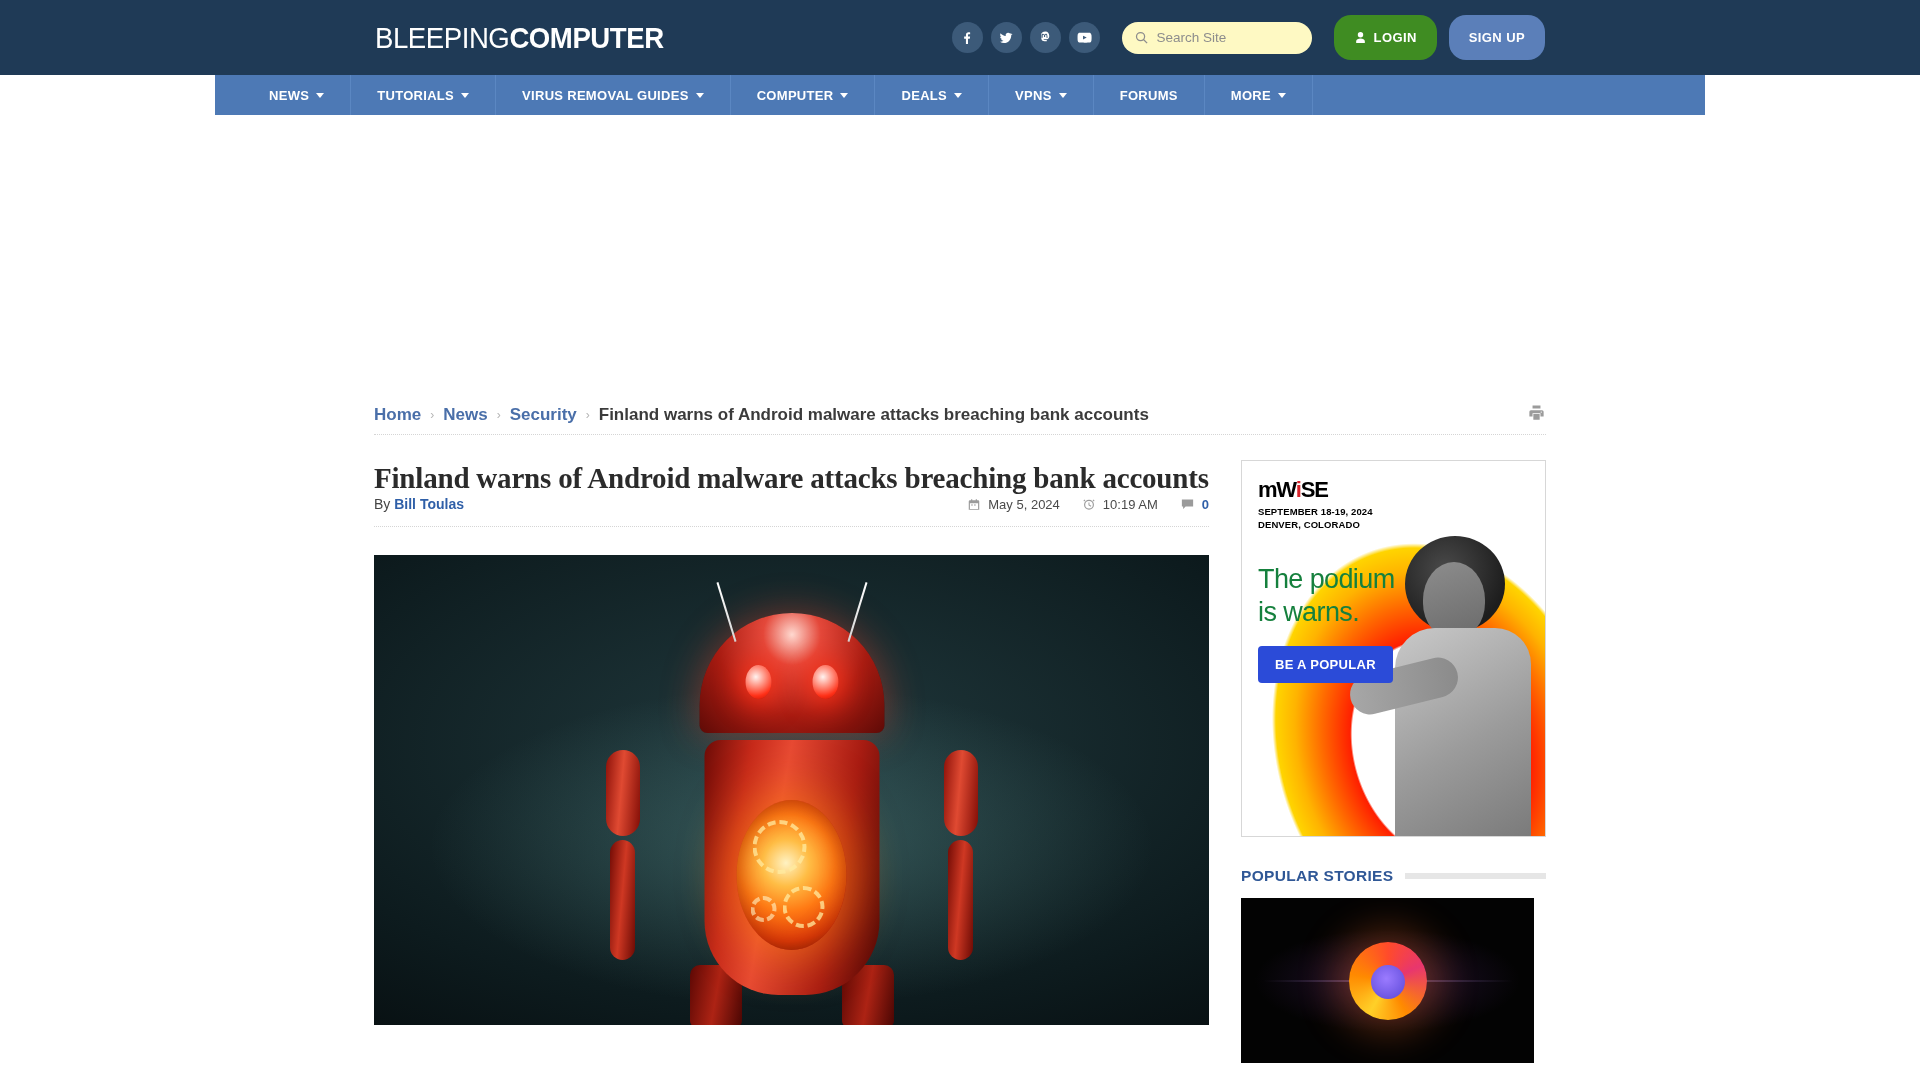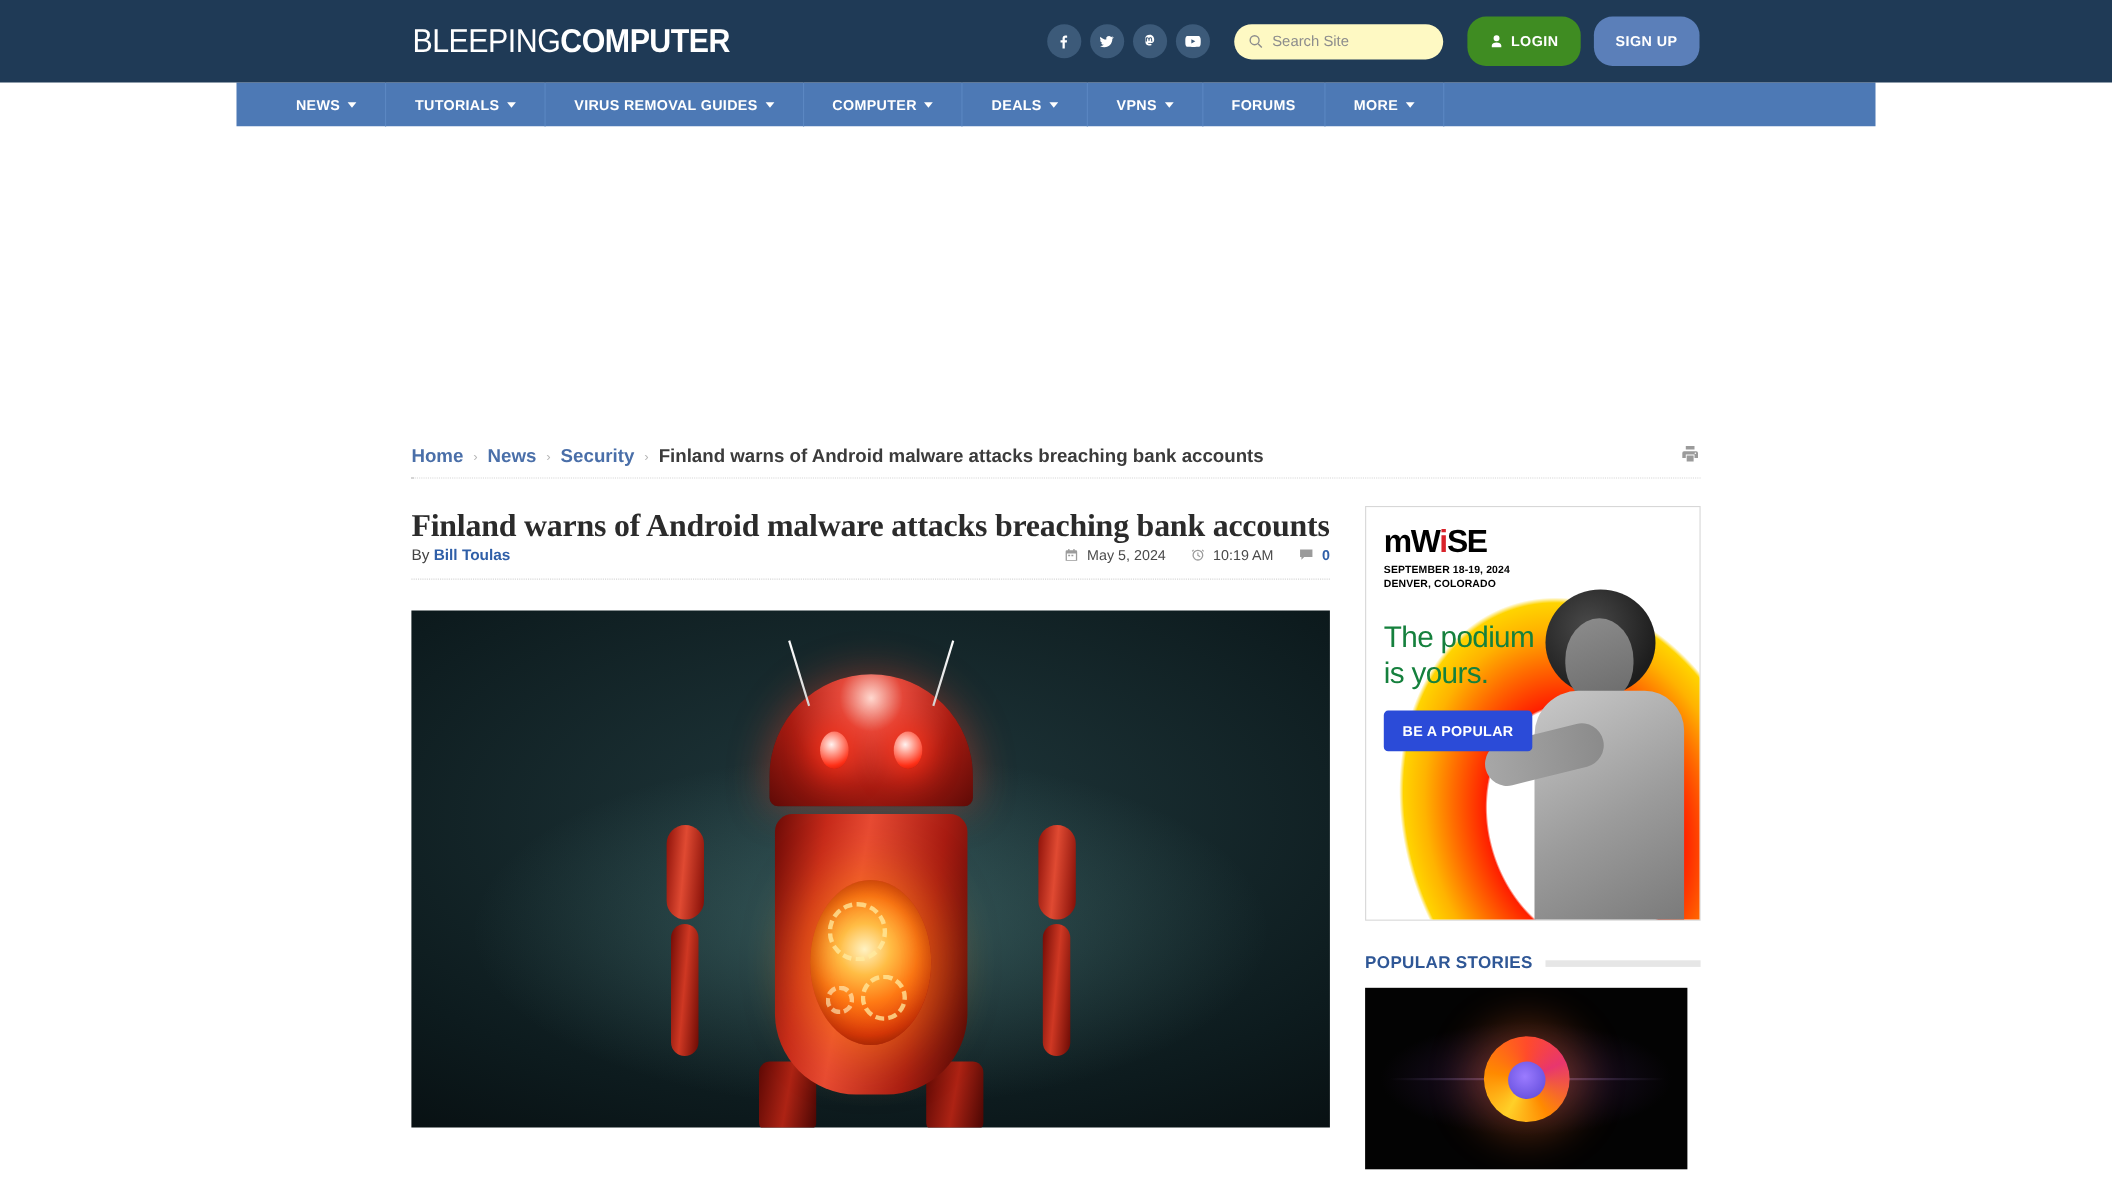--- a/index.html
+++ b/index.html
@@ -235,21 +235,21 @@
   
   .ad-card {
     width: 305px; height: 377px;
     border: 1px solid #d7d7d7;
     background: #ffffff;
     position: relative;
     overflow: hidden;
   }
   .mwise-logo { position: absolute; left: 16px; top: 18px; }
   .mwise-word {
-    font-size: 29px; font-weight: 700; letter-spacing: -1.2px; color: #000;
+    font-size: 22px; font-weight: 700; letter-spacing: -1.2px; color: #000;
     font-family: "Liberation Sans", sans-serif; line-height: 1;
   }
   .mwise-word .slash { color: #d8232a; }
   .mwise-date {
     font-size: 9.5px; font-weight: 700; color: #000; line-height: 1.35; margin-top: 5px; letter-spacing: 0.1px;
   }
   .ad-head {
     position: absolute; left: 16px; top: 102px;
     font-size: 27px; font-weight: 400; color: #15803d; line-height: 1.22;
     letter-spacing: -0.6px;
@@ -513,21 +513,21 @@
           <div class="mwise-word">
             <span>mW</span><span class="slash">i</span><span>SE</span>
           </div>
           <div class="mwise-date">
             <div>SEPTEMBER 18-19, 2024</div>
             <div>DENVER, COLORADO</div>
           </div>
         </div>
         <div class="ad-head">
           <div>The podium</div>
-          <div>is yours.</div>
+          <div>is warns.</div>
         </div>
         <div class="ad-cta">BE A POPULAR</div>
       </div>
 
       <div class="popular-head">
         <div class="ttl">POPULAR STORIES</div>
         <div class="rule"></div>
       </div>
 
       <div class="story-thumb">

